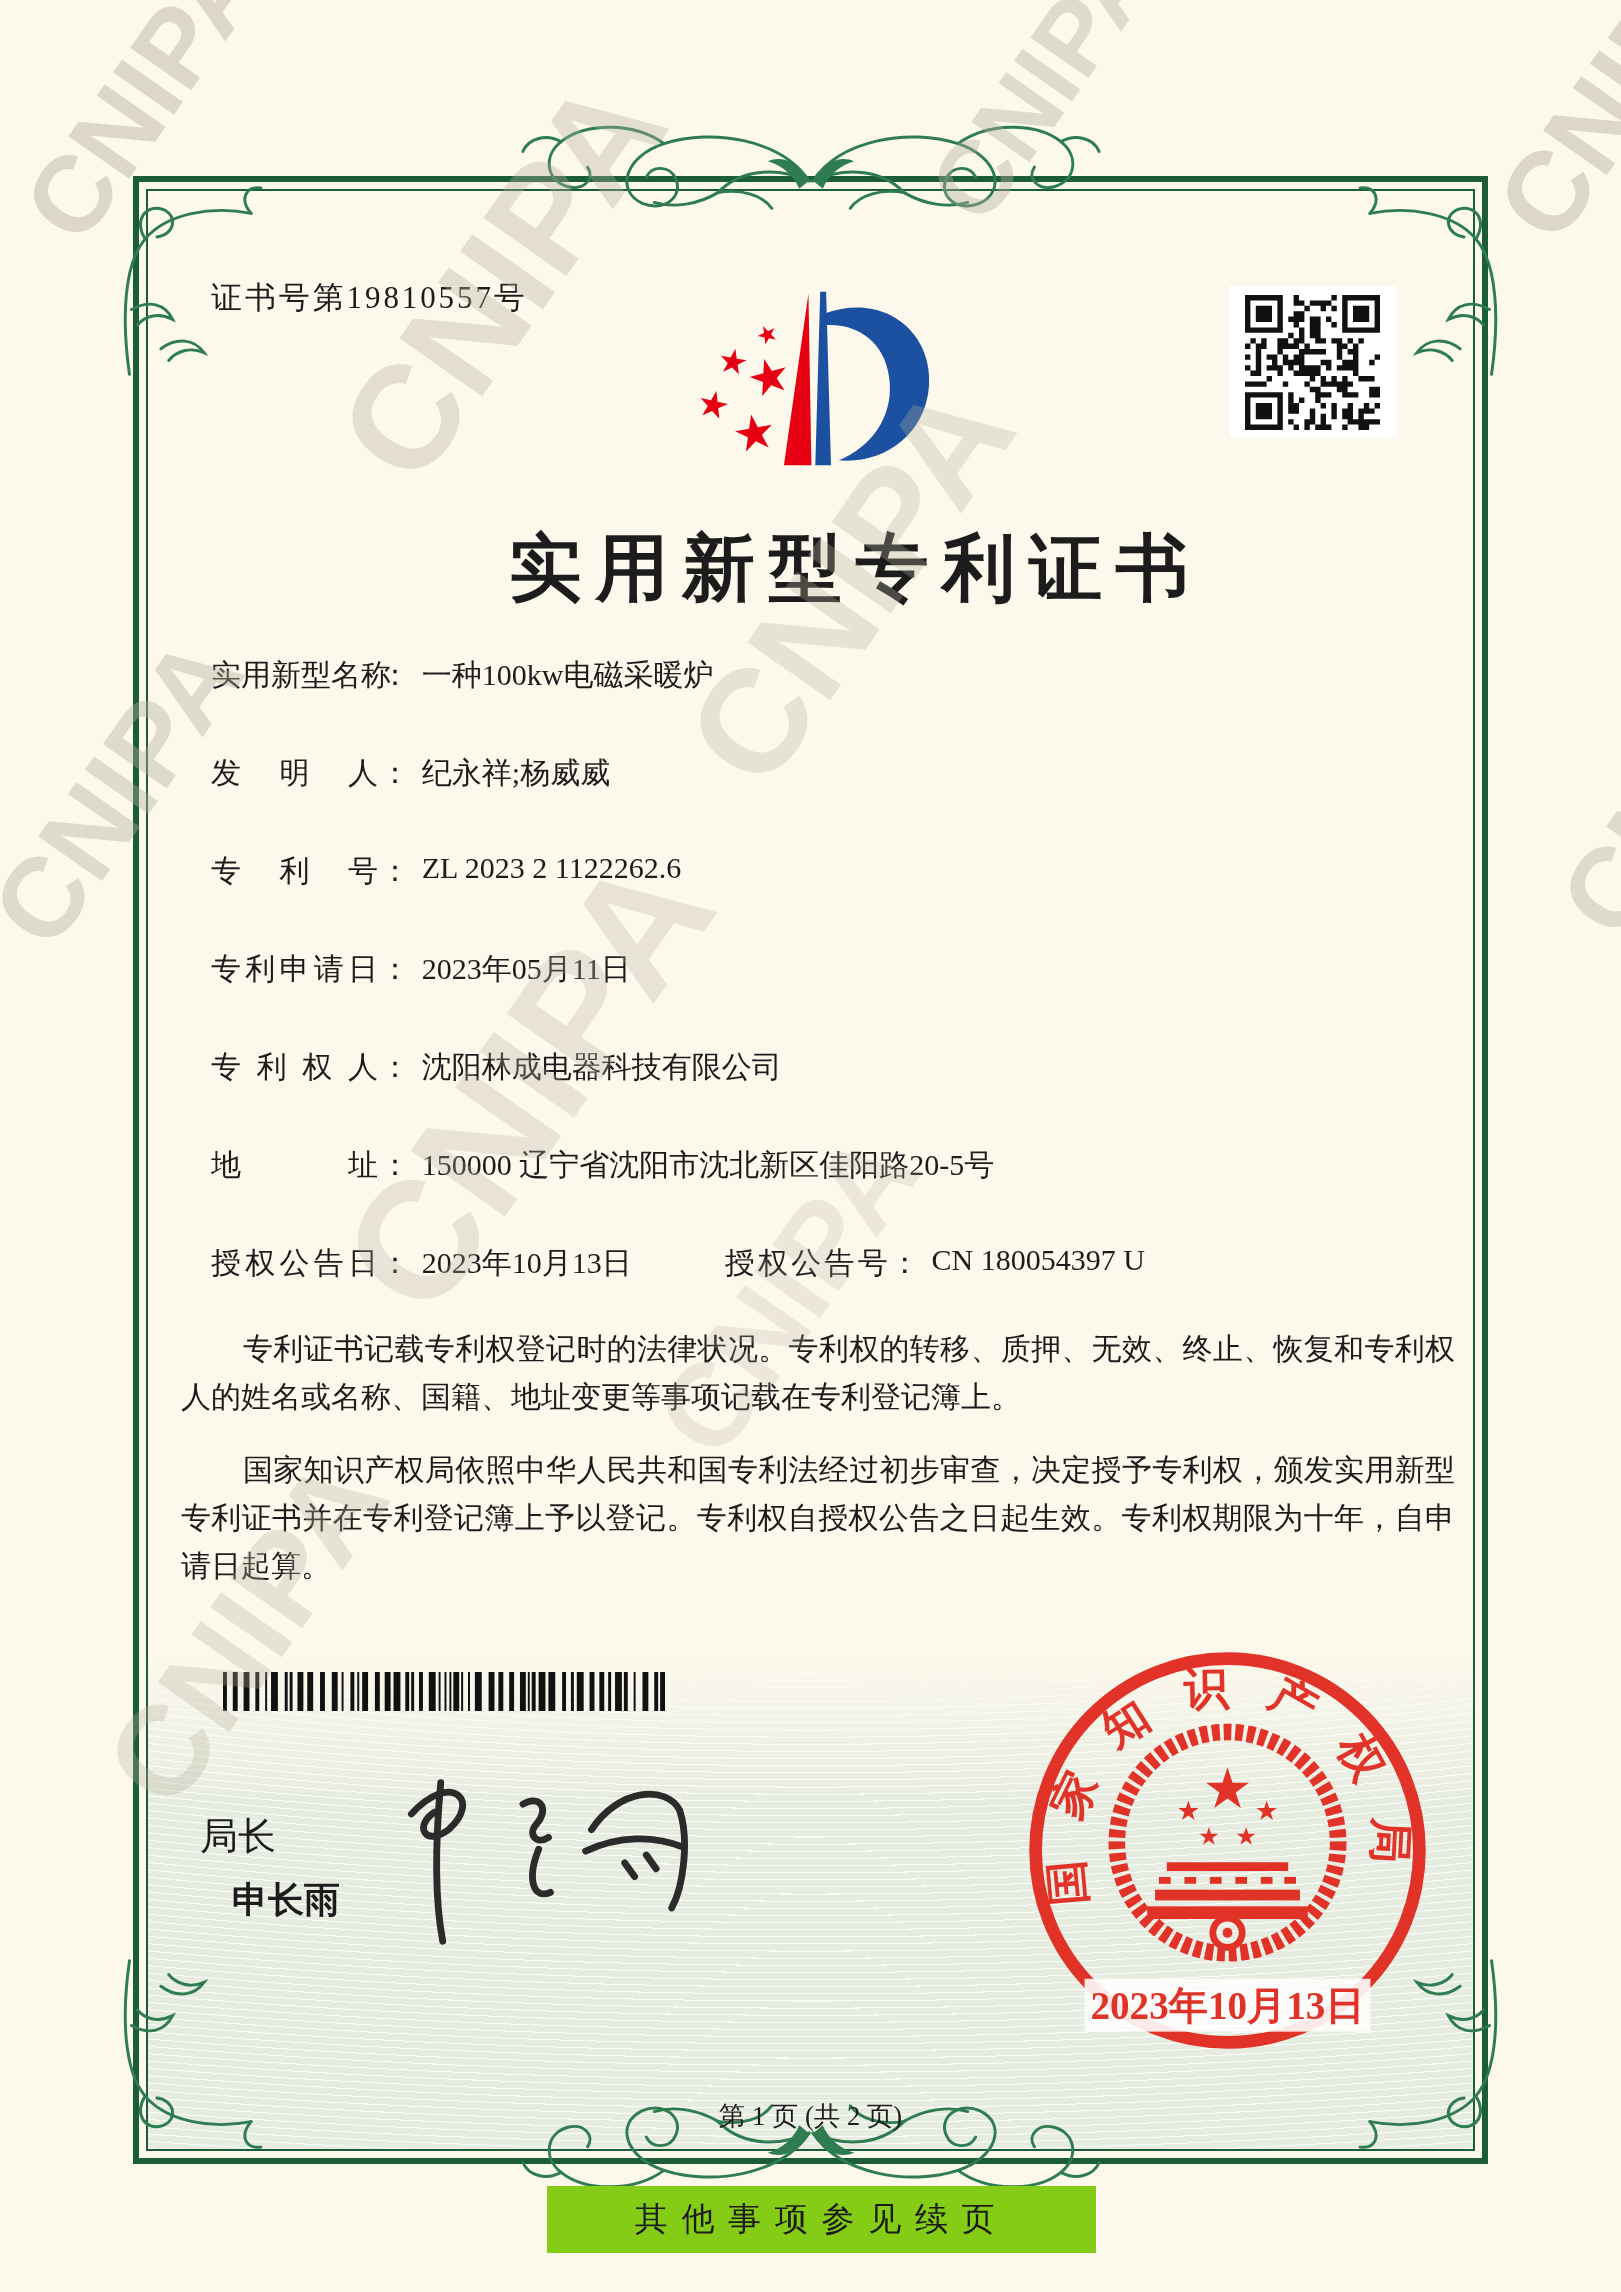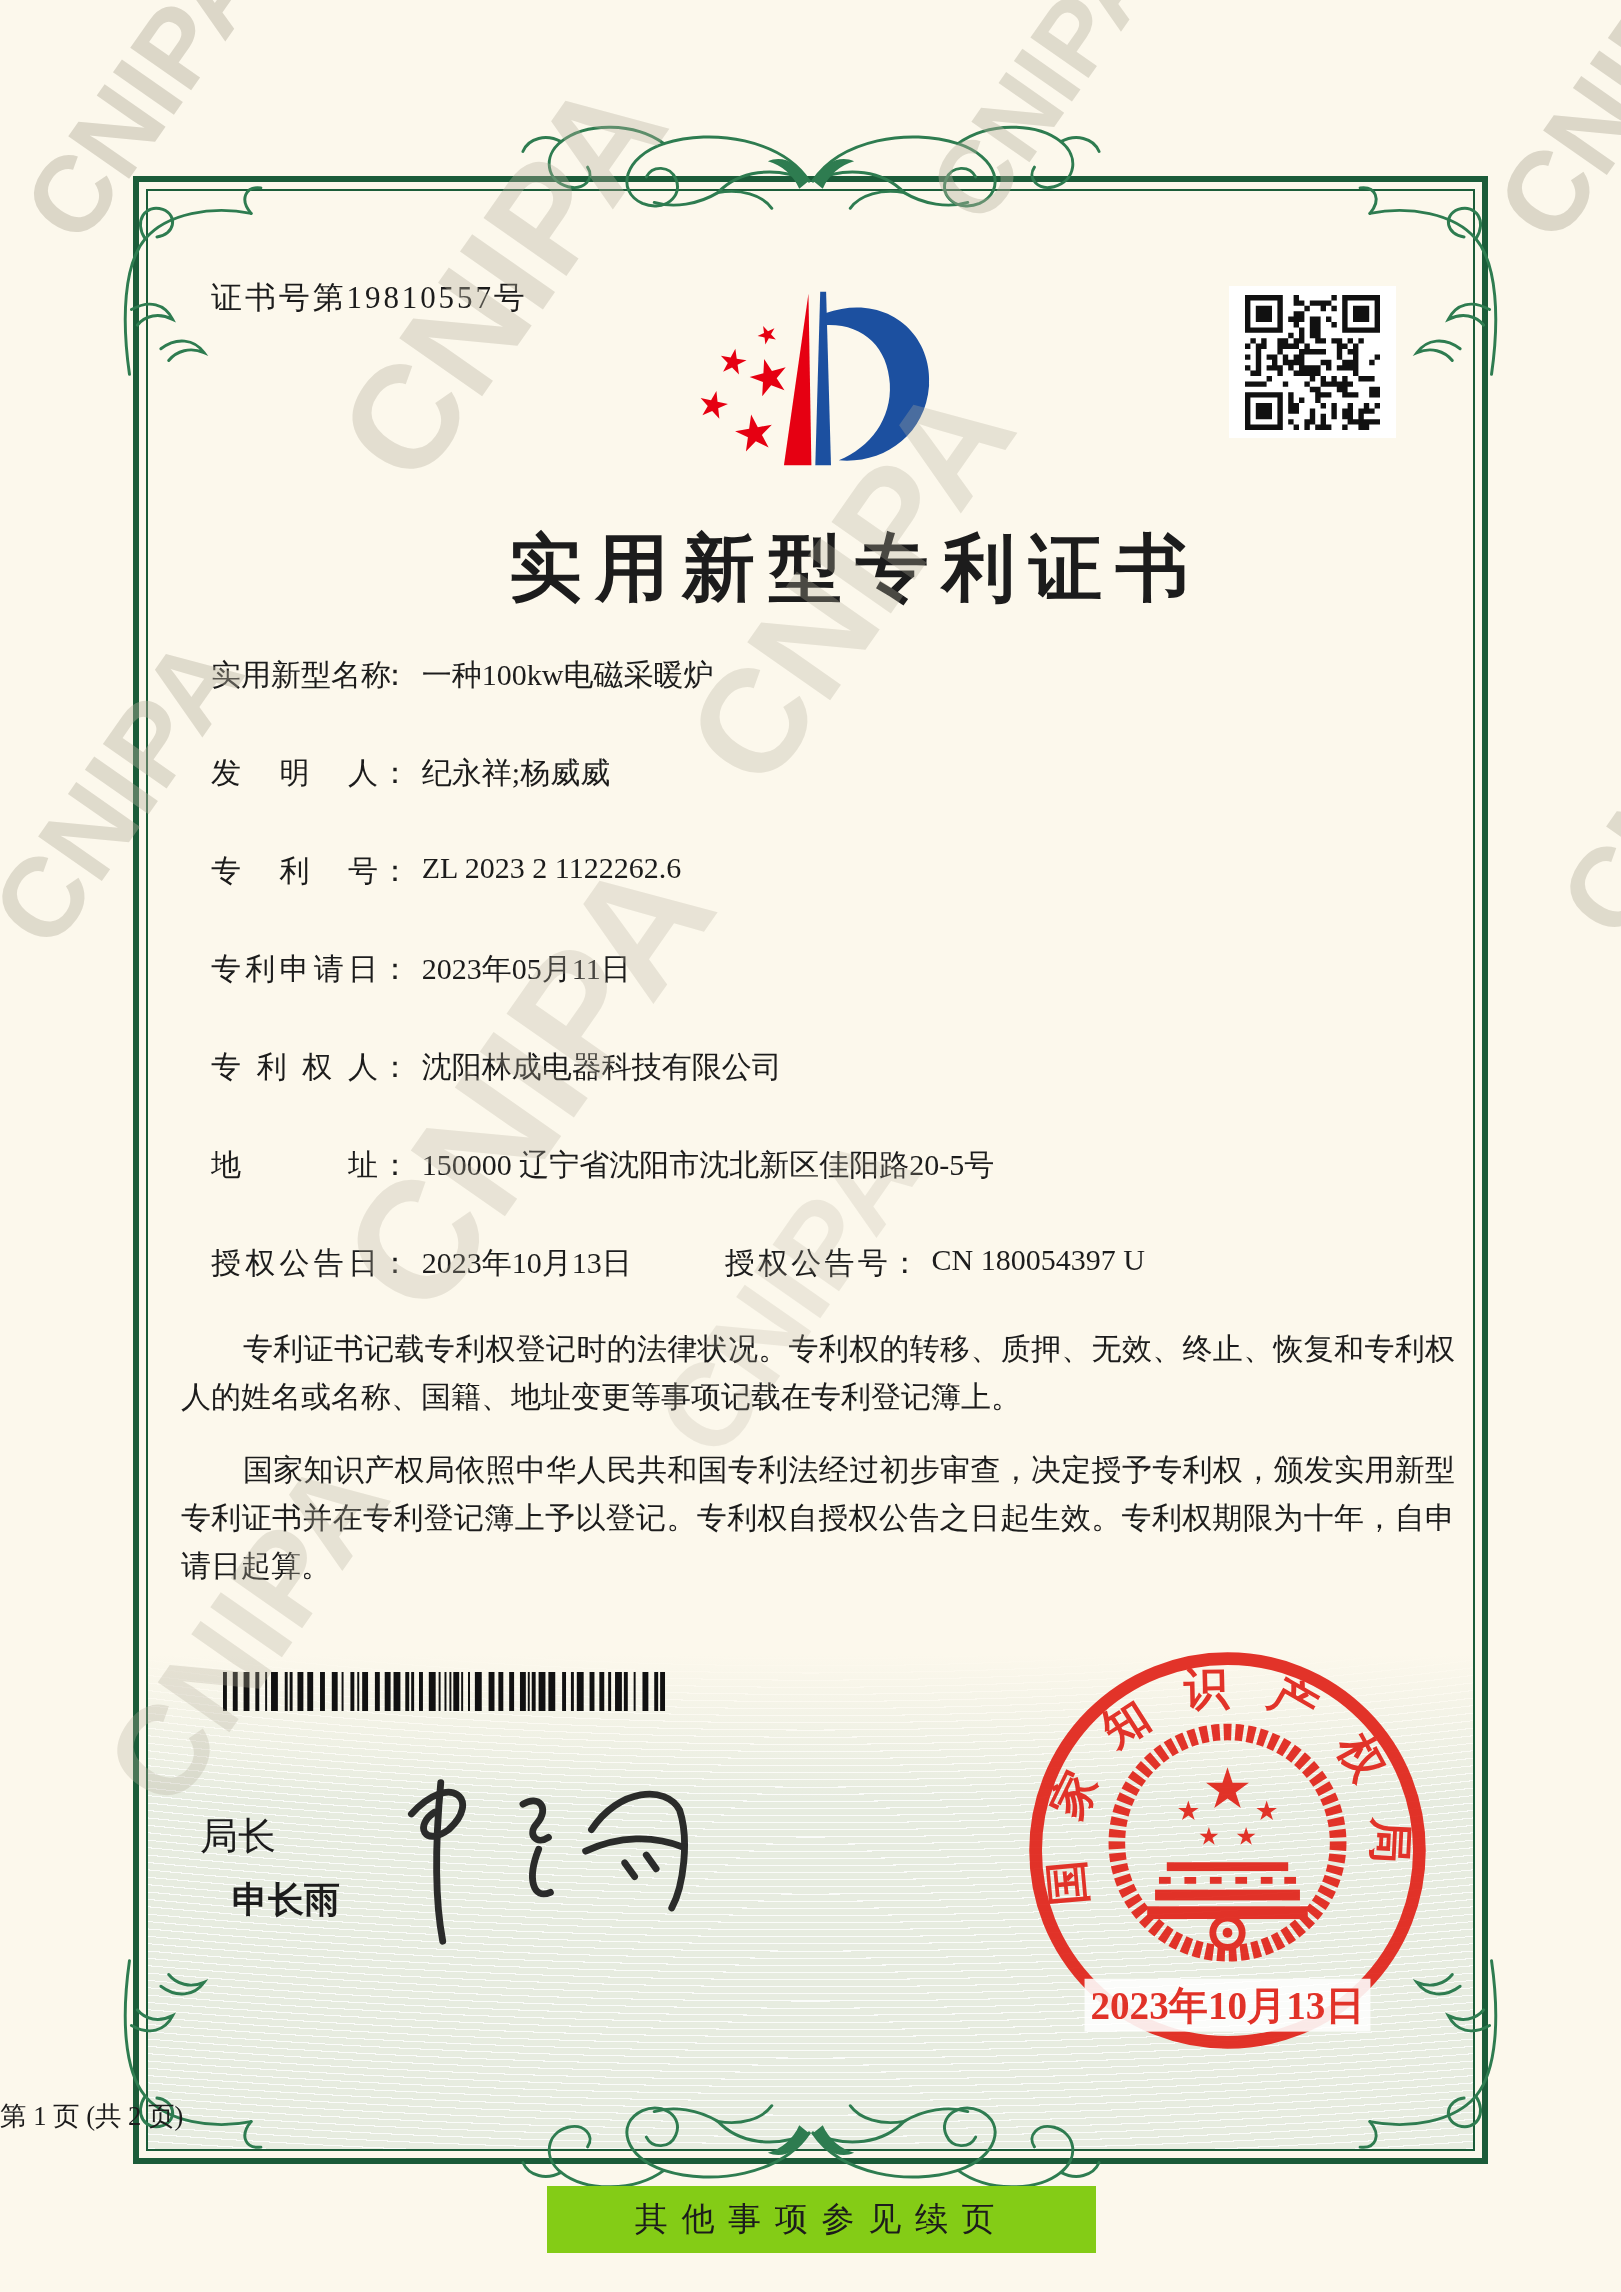--- a/index.html
+++ b/index.html
@@ -53,21 +53,21 @@
   
   .barcode{position:absolute;left:223px;top:1672px;width:443px;height:39px;z-index:4;}
   .sig-title{position:absolute;left:200px;top:1811px;font-size:38px;font-weight:normal;
      font-family:"Liberation Sans","DejaVu Sans",sans-serif;z-index:4;}
   .sig-name{position:absolute;left:212px;top:1876px;font-size:36px;font-weight:bold;
      font-family:"Liberation Sans","DejaVu Sans",sans-serif;z-index:4;margin-left:20px;}
   .sig-hand{position:absolute;left:384px;top:1753px;width:323px;height:211px;z-index:4;}
   
   .seal{position:absolute;left:1017px;top:1630px;width:421px;height:441px;z-index:5;}
   
-  .footer-page{position:absolute;left:0;width:100%;top:2098px;text-align:left;font-size:26.5px;z-index:4;}
+  .footer-page{position:absolute;left:0;width:100%;top:2098px;text-align:center;font-size:26.5px;z-index:4;}
   .bottom-strip{position:absolute;left:547px;top:2186px;width:549px;height:67px;background:#84cc16;
     display:flex;align-items:center;justify-content:center;z-index:4;}
   .bottom-strip span{font-size:33px;letter-spacing:13.7px;}
   .green{stroke:#2e7c50;fill:none;stroke-width:3;stroke-linecap:round;}
 </style>
 </head>
 <body>
 
 <svg width="0" height="0" style="position:absolute">
   <defs>

